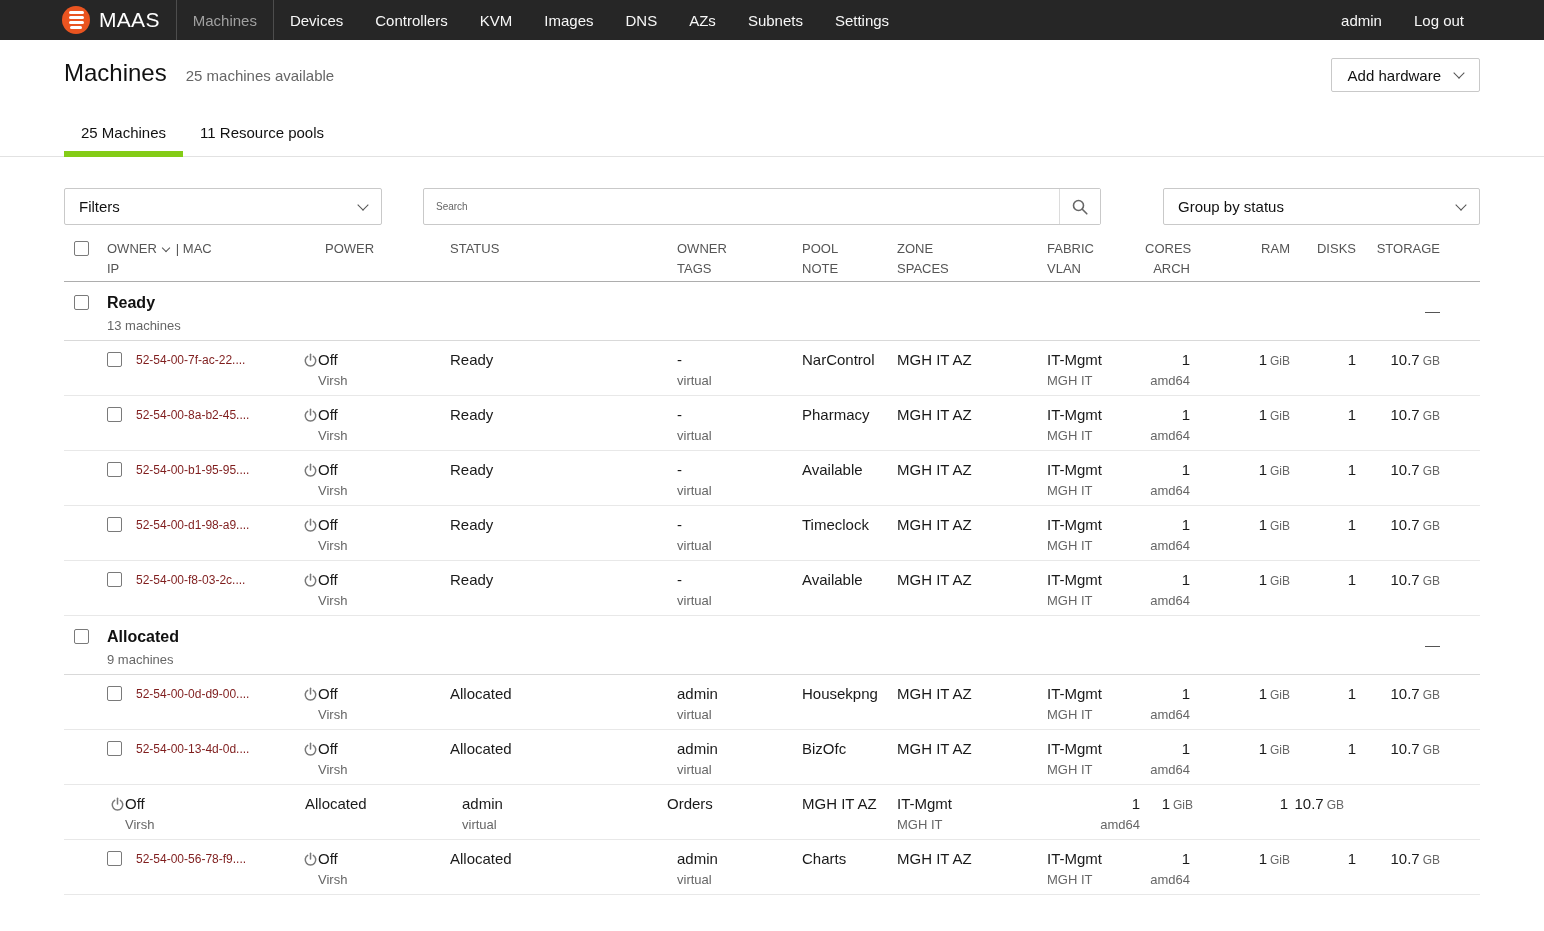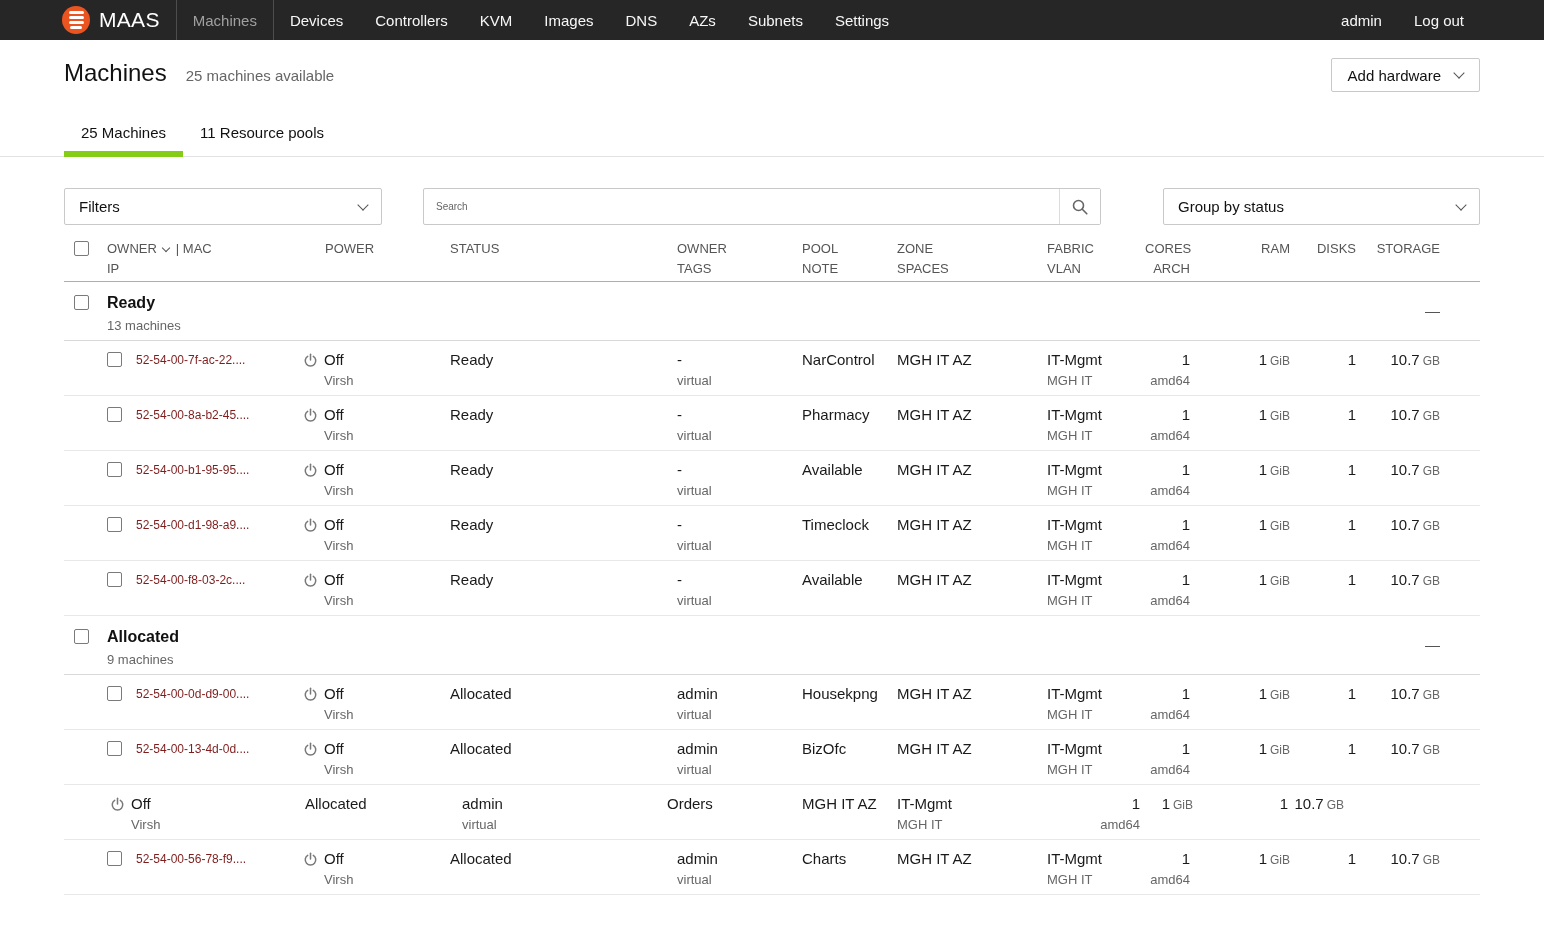--- a/index.html
+++ b/index.html
@@ -95,21 +95,21 @@
 
   .trow { height:55px; padding-top:9px; border-bottom:1px solid #e8e8e8; }
   .two { display:flex; flex-direction:column; }
   .two.ar { align-items:flex-end; }
   .l1 { font-size:15px; line-height:20px; color:#1a1a1a; }
   .l2 { font-size:13px; line-height:22px; color:#666; }
 
   .c-fqdn { display:flex; gap:14px; align-items:flex-start; }
   .c-fqdn .checkbox { margin-top:2px; }
   .fqdn-link { color:#7f1d1d; font-size:12px; line-height:20px; white-space:nowrap; }
-  .c-power { display:flex; padding-left:3px; gap:6px; align-items:flex-start; }
+  .c-power { display:flex; padding-left:3px; align-items:flex-start; }
   .power-icon svg { display:block; margin-top:3px; }
   .c-status { padding-left:5px; }
   .c-owner  { padding-left:17px; }
   .c-pool   { padding-left:7px; }
   .c-zone   { padding-left:7px; }
   .c-fabric { padding-left:7px; }
   .c-cores  { padding-right:5px; }
   .c-ram    { padding-right:2px; }
   .c-disks  { padding-right:4px; }
   .c-storage{ padding-right:16px; }

